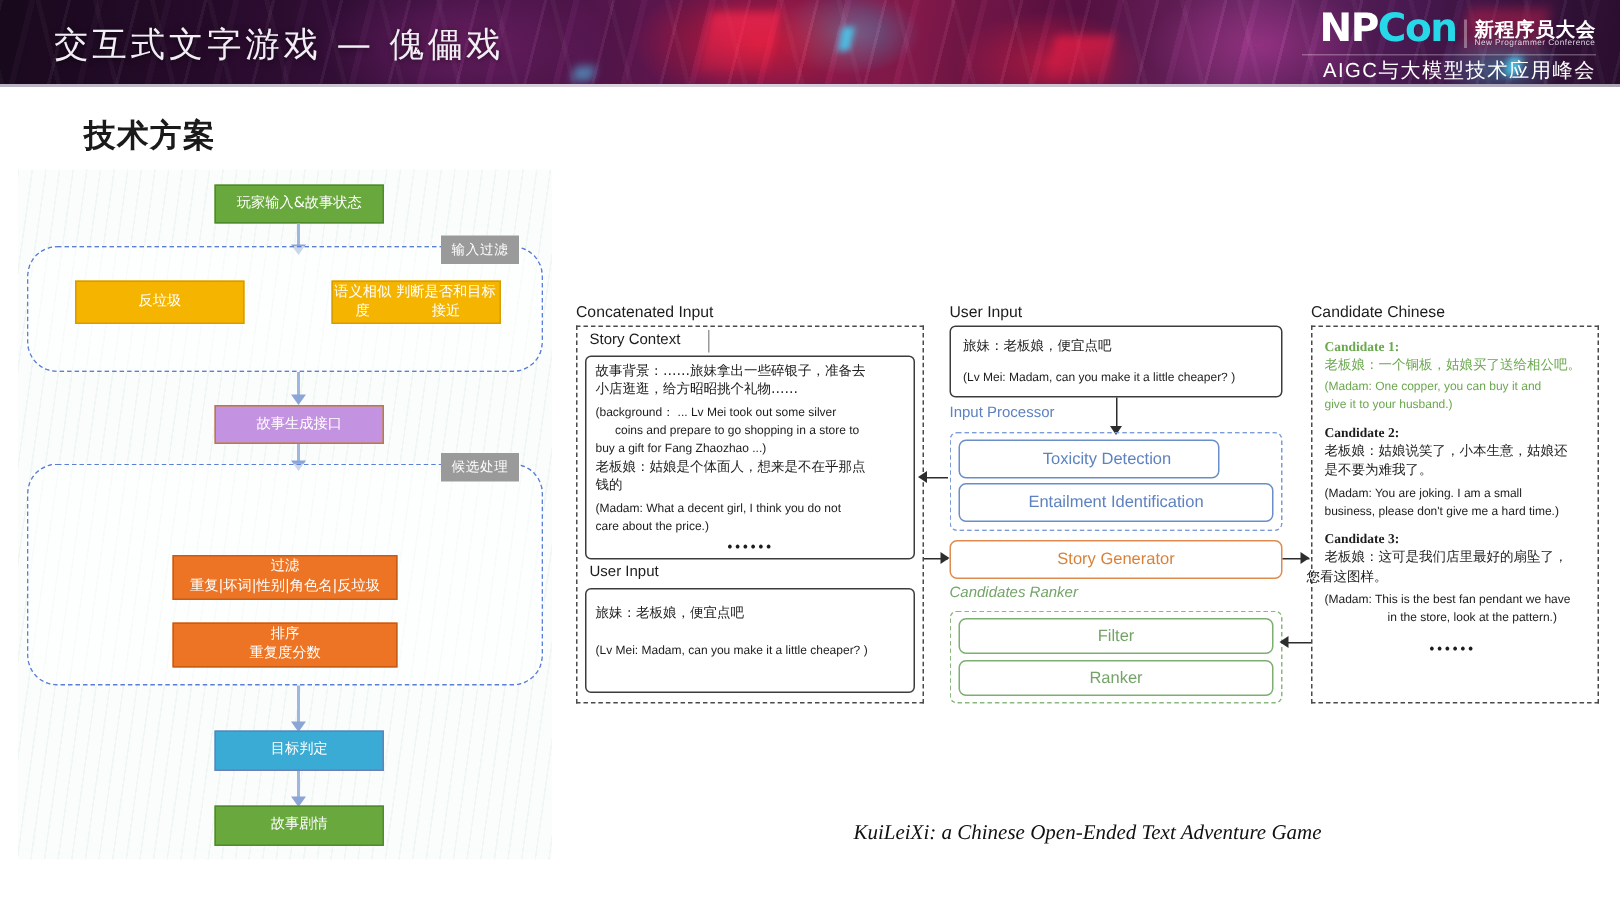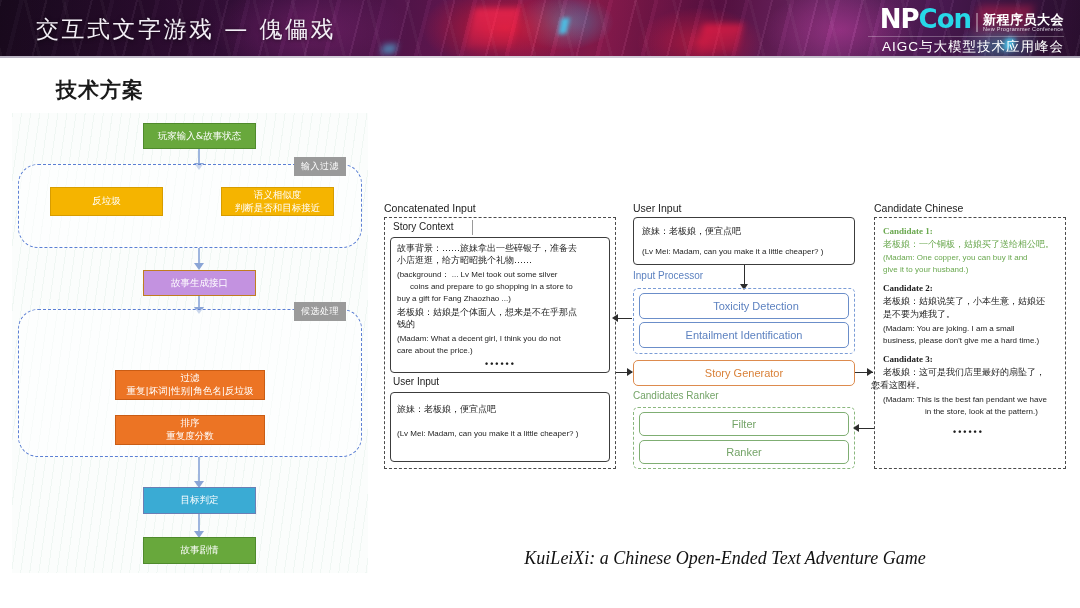--- a/index.html
+++ b/index.html
@@ -126,21 +126,21 @@
   .fhead{
     position:absolute;width:0;height:0;
     border-left:5px solid transparent;border-right:5px solid transparent;
     border-top:7px solid #8aa5d6;
   }
   
   .fig{position:absolute;left:380px;top:200px;width:690px;height:275px;}
   .fig-caption{
     position:absolute;left:380px;top:548px;width:690px;text-align:center;
     font-family:"Liberation Serif","DejaVu Serif",serif;
-    font-style:italic;font-size:18px;color:#111;
+    font-style:italic;font-size:14px;color:#111;
   }
   .col-title{
     position:absolute;font-size:10.5px;color:#1c1c1c;
     font-family:"Liberation Sans","DejaVu Sans",sans-serif;
   }
   .dashbox{position:absolute;border:1px dashed #4a4a4a;box-sizing:border-box;background:#fff;}
   .solidbox{position:absolute;border:1px solid #3c3c3c;border-radius:4px;box-sizing:border-box;background:#fff;}
   .ctx-label{
     position:absolute;font-size:10px;color:#1c1c1c;background:#fff;padding:0 3px;
   }
@@ -216,21 +216,21 @@
   <div class="farrow" style="left:186px;top:36px;height:17px;"></div>
   <div class="fhead" style="left:182px;top:50px;"></div>
 
   <div class="fgroup" style="left:6px;top:51px;width:344px;height:84px;"></div>
   <div class="ftag" style="left:282px;top:44px;">输入过滤</div>
 
   <div class="fbox fb-yellow" style="left:38px;top:74px;width:113px;height:29px;">
     <span>反垃圾</span>
   </div>
 
-  <div class="fbox fb-yellow" style="left:209px;top:74px;width:113px;height:29px;flex-direction:column;">
+  <div class="fbox fb-yellow" style="left:209px;top:74px;width:113px;height:29px;flex-direction:row;">
     <span>语义相似度</span>
     <span>判断是否和目标接近</span>
   </div>
 
   <div class="farrow" style="left:186px;top:135px;height:18px;"></div>
   <div class="fhead" style="left:182px;top:150px;"></div>
 
   <div class="fbox fb-purple" style="left:131px;top:157px;width:113px;height:26px;">
     <span>故事生成接口</span>
   </div>
@@ -317,41 +317,41 @@
   <div class="txt" style="left:262px;top:46px;">
     <span class="b">(Lv Mei</span><span>: Madam, can you make it a little cheaper? )</span>
   </div>
 
   <div class="ar ar-v" style="left:364px;top:65px;height:22px;"></div>
   <div class="ar-head-d" style="left:360px;top:84px;"></div>
 
   <div class="mod-label blue" style="left:253px;top:70px;">Input Processor</div>
 
   <div class="mod-group blue" style="left:253px;top:88px;width:222px;height:66px;"></div>
-  <div class="mod blue" style="left:259px;top:93px;width:210px;height:26px;padding-left:24px;">
+  <div class="mod blue" style="left:259px;top:93px;width:174px;height:26px;padding-left:24px;">
     <span>Toxicity Detection</span>
   </div>
   <div class="mod blue" style="left:259px;top:122px;width:210px;height:26px;">
     <span>Entailment Identification</span>
   </div>
 
   <div class="mod orange" style="left:253px;top:160px;width:222px;height:26px;">
     <span>Story Generator</span>
   </div>
 
   <div class="ar ar-h" style="left:236px;top:118px;width:16px;"></div>
   <div class="ar-head-l" style="left:232px;top:114px;"></div>
 
   <div class="ar ar-h" style="left:236px;top:172px;width:16px;"></div>
   <div class="ar-head-r" style="left:247px;top:168px;"></div>
 
   <div class="ar ar-h" style="left:475px;top:172px;width:18px;"></div>
   <div class="ar-head-r" style="left:487px;top:168px;"></div>
 
-  <div class="mod-label green" style="left:253px;top:190px;">Candidates Ranker</div>
+  <div class="mod-label green" style="left:253px;top:190px;font-style:italic;">Candidates Ranker</div>
   <div class="mod-group green" style="left:253px;top:207px;width:222px;height:62px;"></div>
   <div class="mod green" style="left:259px;top:212px;width:210px;height:24px;">
     <span>Filter</span>
   </div>
   <div class="mod green" style="left:259px;top:240px;width:210px;height:24px;">
     <span>Ranker</span>
   </div>
 
   <div class="ar ar-h" style="left:477px;top:228px;width:17px;"></div>
   <div class="ar-head-l" style="left:473px;top:224px;"></div>

